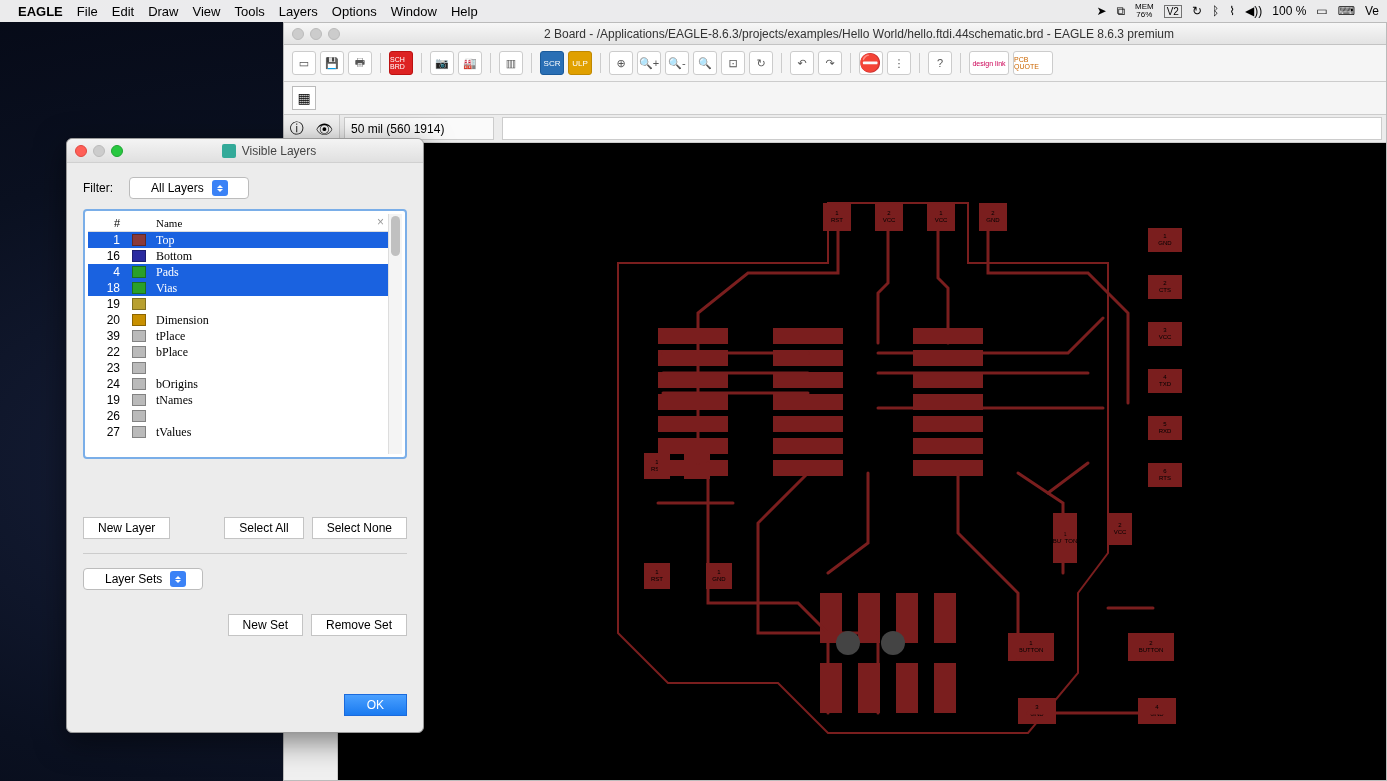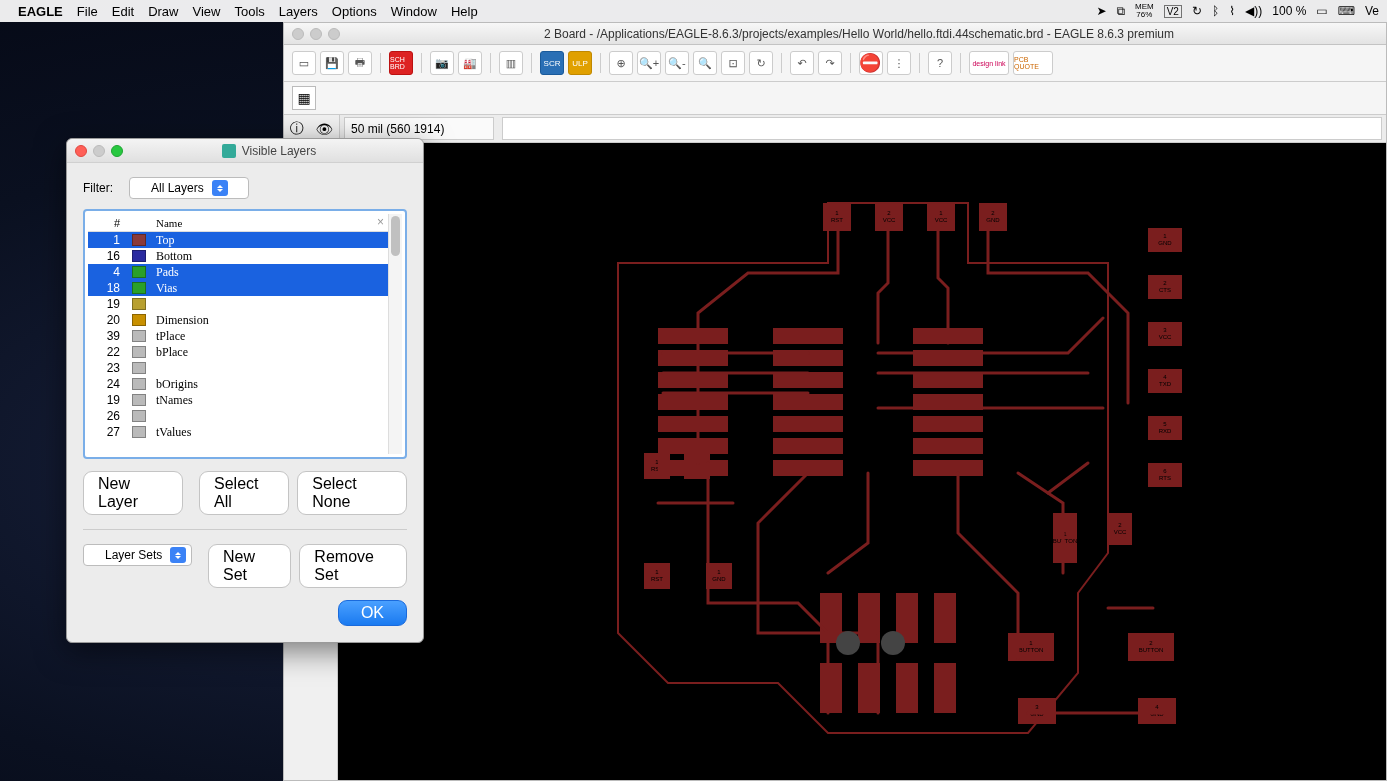--- a/index.html
+++ b/index.html
@@ -77,21 +77,21 @@
 .lrow { display:flex; align-items:center; height:16px; }
 .lrow.sel { background:#1a62e0; color:#fff; }
 .col-num { width:40px; text-align:right; padding-right:8px; }
 .col-sw { width:22px; display:flex; justify-content:center; }
 .swatch { width:14px; height:12px; border:1px solid rgba(0,0,0,.3); }
 .col-name { flex:1; padding-left:6px; white-space:nowrap; overflow:hidden;font-family:Liberation Serif, serif; }
 .scrollbar { width:14px; background:#f4f4f4; border-left:1px solid #ddd; position:relative; }
 .scrollbar .thumb { position:absolute; top:2px; left:2px; right:2px; height:40px; background:#c0c0c0; border-radius:6px; }
 
 .btn-row { display:flex; gap:8px; margin-top:12px; }
-.btn { padding:3px 14px; font-size:16px; background:#fff; border:1px solid #c4c4c4; border-radius:9px; cursor:default; }
+.btn { padding:3px 14px; font-size:12px; background:#fff; border:1px solid #c4c4c4; border-radius:0; cursor:default;margin-top:46px; }
 .btn-row .spacer { flex:1; }
 
 .divider { height:1px; background:#ccc; margin:14px 0; }
 
 .btn.primary { background:linear-gradient(#4aa0ff,#1a7af0); color:#fff; border-color:#1a6adc; padding:3px 22px; }
 .ok-row { display:flex; justify-content:flex-end; margin-top:12px; }
 </style>
 </head>
 <body>
 

